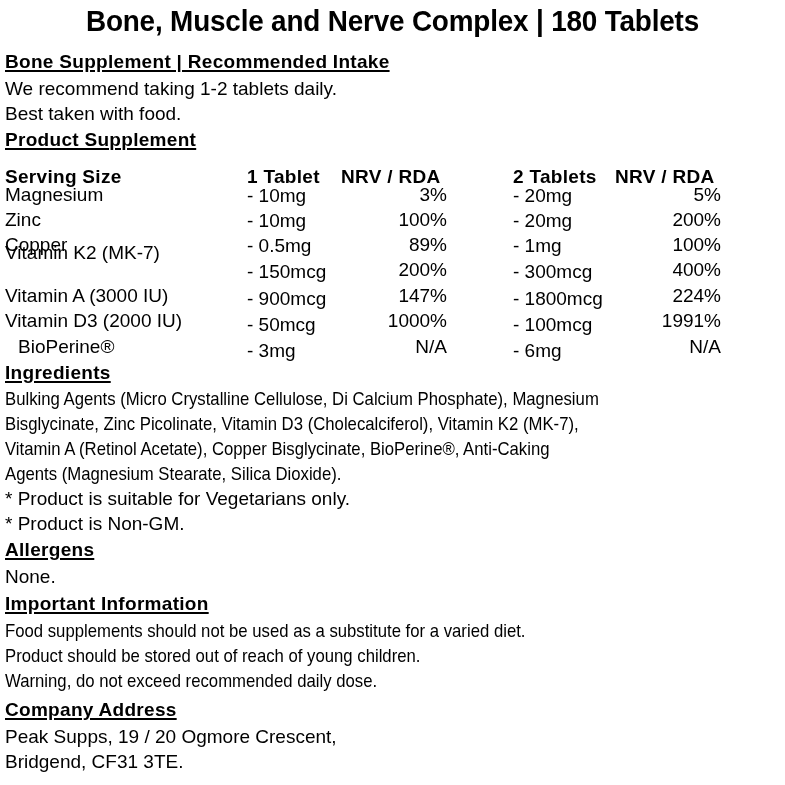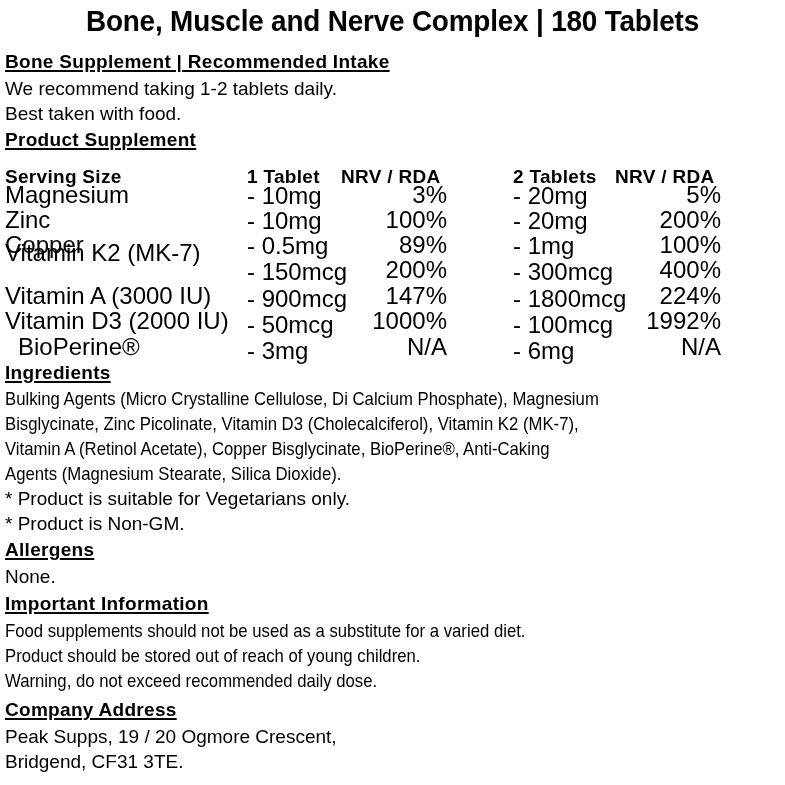--- a/index.html
+++ b/index.html
@@ -15,21 +15,21 @@
   }
   .h {
     position: absolute; left: 5px; font-size: 19px; font-weight: bold;
     text-decoration: underline; text-decoration-thickness: 2px;
     text-underline-offset: 2px; white-space: nowrap; letter-spacing: 0.3px;
   }
   .t {
     position: absolute; left: 5px; font-size: 19px; white-space: nowrap;
     line-height: 22px;
   }
-  .col { position: absolute; font-size: 24px; white-space: nowrap; line-height: 22px; }
+  .col { position: absolute; font-size: 19px; white-space: nowrap; line-height: 22px; }
   .colh { position: absolute; font-size: 19px; font-weight: bold; 
     text-decoration-thickness: 2px; text-underline-offset: 2px; white-space: nowrap; letter-spacing: 0.3px; margin-top: 9px; }
   .right { text-align: right; }
   .cond { transform: scaleX(0.88); transform-origin: left; }
 </style>
 </head>
 <body>
 
 <div class="title">Bone, Muscle and Nerve Complex | 180 Tablets</div>
 
@@ -79,21 +79,21 @@
     <div class="col" style="left:247px; top:288px">- 900mcg</div>
     <div class="col right" style="left:340px; width:107px; top:285px">147%</div>
     <div class="col" style="left:513px; top:288px">- 1800mcg</div>
     <div class="col right" style="left:614px; width:107px; top:285px">224%</div>
   </div>
   <div>
     <div class="col" style="left:5px; top:310px">Vitamin D3 (2000 IU)</div>
     <div class="col" style="left:247px; top:314px">- 50mcg</div>
     <div class="col right" style="left:340px; width:107px; top:310px">1000%</div>
     <div class="col" style="left:513px; top:314px">- 100mcg</div>
-    <div class="col right" style="left:614px; width:107px; top:310px">1992%</div>
+    <div class="col right" style="left:614px; width:107px; top:310px">1991%</div>
   </div>
   <div>
     <div class="col" style="left:18px; top:336px">BioPerine®</div>
     <div class="col" style="left:247px; top:340px">- 3mg</div>
     <div class="col right" style="left:340px; width:107px; top:336px">N/A</div>
     <div class="col" style="left:513px; top:340px">- 6mg</div>
     <div class="col right" style="left:614px; width:107px; top:336px">N/A</div>
   </div>
 </div>
 

